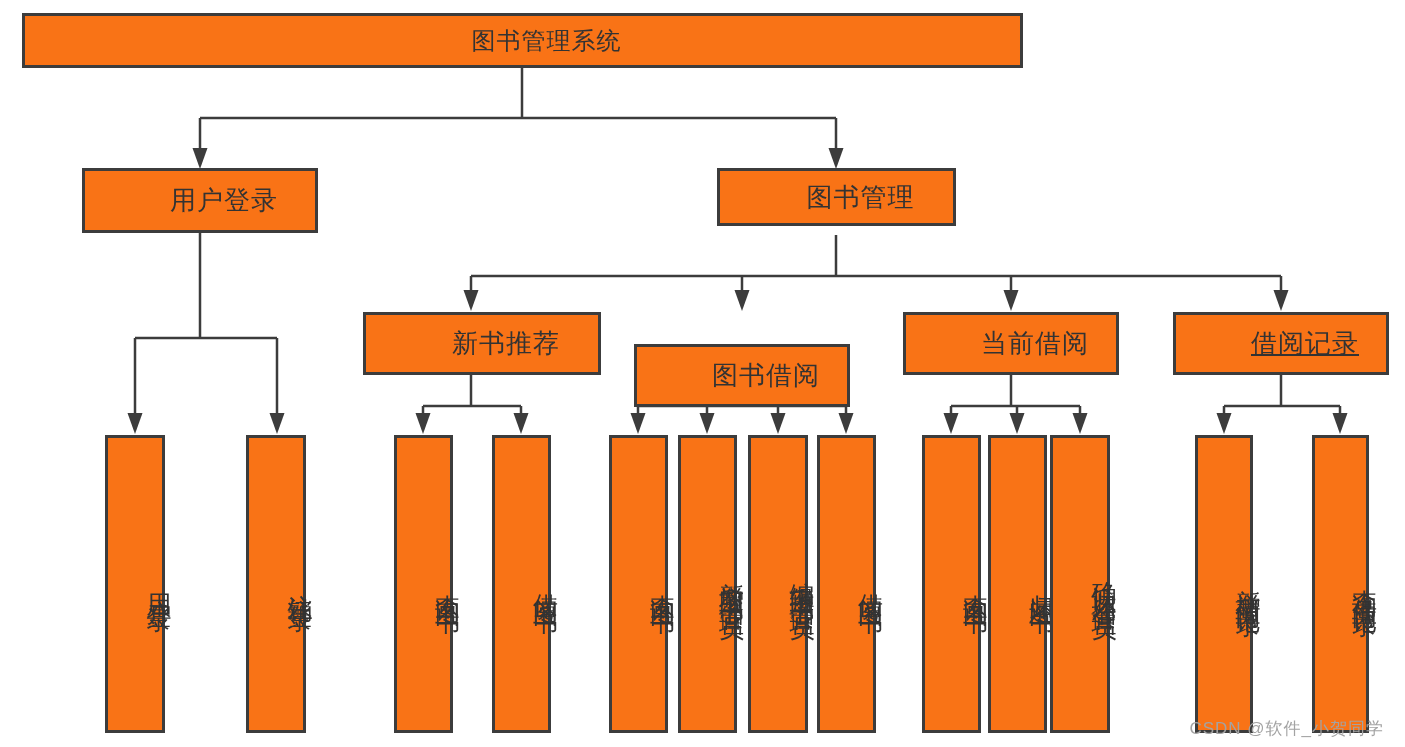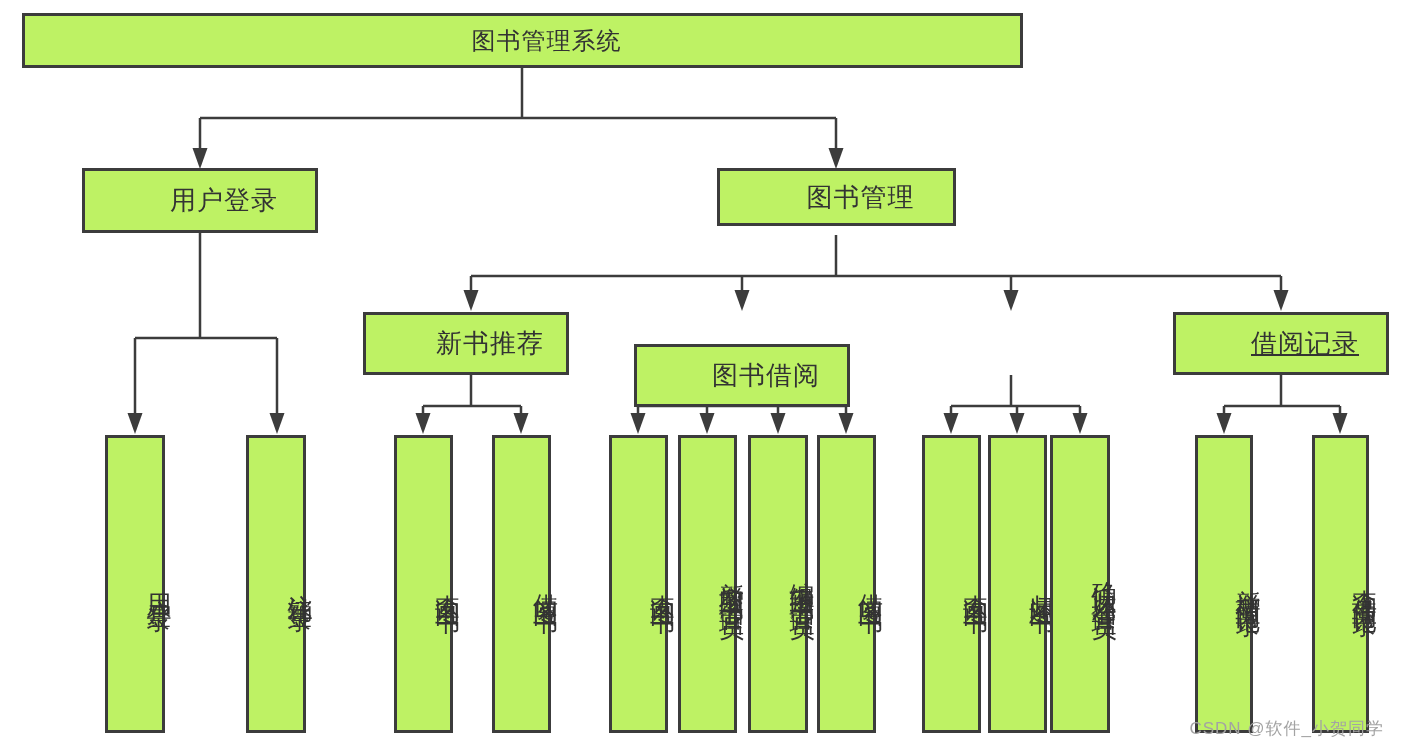--- a/index.html
+++ b/index.html
@@ -13,21 +13,21 @@
   }
   .connectors {
     position: absolute;
     left: 0; top: 0;
     width: 1405px; height: 747px;
   }
   .box {
     position: absolute;
     box-sizing: border-box;
     border: 3px solid #3c3c3c;
-    background: #bef264;
+    background: #f97316;
     display: flex;
     align-items: center;
     justify-content: center;
     color: #333333;
     padding-left: 48px;
   }
   .box-root span { font-size: 24px; letter-spacing: 1px; }
   .box-h span { font-size: 26px; letter-spacing: 1px; }
   .box-leaf span {
     writing-mode: vertical-rl;
@@ -113,25 +113,28 @@
     <span>图书管理系统</span>
   </div>
 
   <div class="box box-h" style="left:82px; top:168px; width:236px; height:65px;">
     <span>用户登录</span>
   </div>
   <div class="box box-h" style="left:717px; top:168px; width:239px; height:58px;">
     <span>图书管理</span>
   </div>
 
-  <div class="box box-h" style="left:363px; top:312px; width:206px; height:63px;align-items:center;">
+  <div class="box box-h" style="left:363px; top:312px; width:238px; height:63px;align-items:center;">
     <span>新书推荐</span>
   </div>
   <div class="box box-h" style="left:634px; top:312px; width:216px; height:63px;margin-top:32px;">
     <span>图书借阅</span>
+  </div>
+  <div class="box box-h" style="left:903px; top:312px; width:216px; height:63px;">
+    <span>当前借阅</span>
   </div>
   <div class="box box-h" style="left:1173px; top:312px; width:216px; height:63px;text-decoration:underline;">
     <span>借阅记录</span>
   </div>
 
   <div class="box box-leaf" style="left:105px; top:435px; width:60px; height:298px;">
     <span>用户登录</span>
   </div>
   <div class="box box-leaf" style="left:246px; top:435px; width:60px; height:298px;">
     <span>注销登录</span>

